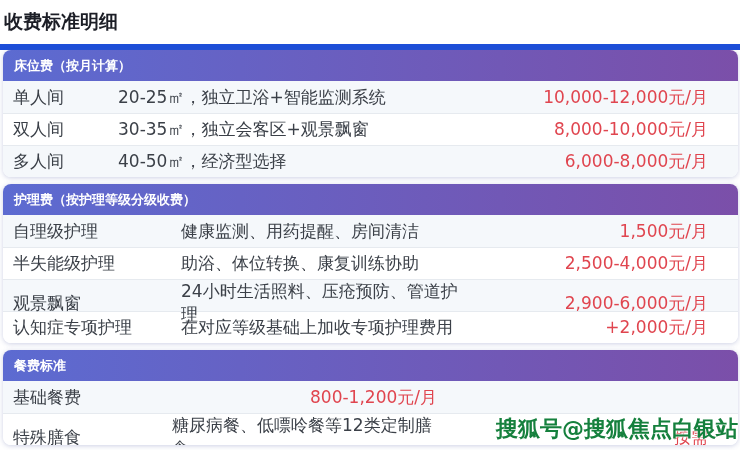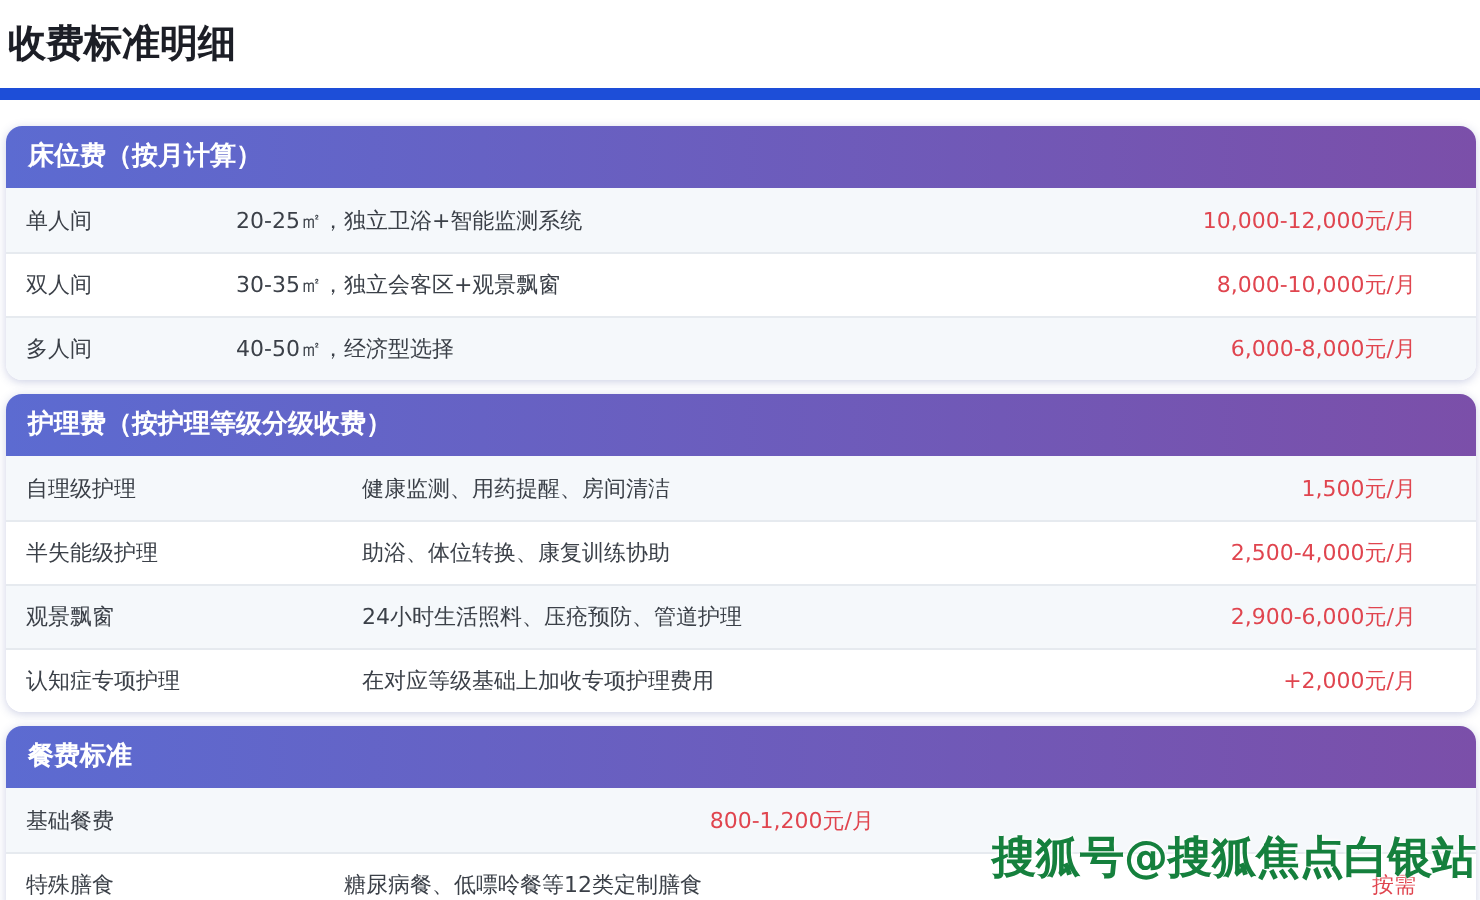--- a/index.html
+++ b/index.html
@@ -17,37 +17,37 @@
     padding: 9px 0 9px 4px;
     border-bottom: 6px solid #1d4ed8;
   }
   .card {
     margin: 0 2px 7px 3px;
     border-radius: 8px;
     overflow: hidden;
     box-shadow: 0 1px 5px rgba(80, 90, 160, 0.28);
     background: #ffffff;
   }
-  .card:first-of-type { margin-top: 13px; }
+  .card:first-of-type { }
   .card-header {
     height: 31px;
     line-height: 31px;
     padding-left: 11px;
     color: #ffffff;
     font-size: 13px;
     font-weight: bold;
     background: linear-gradient(90deg, #5c6bd1 0%, #7b4fa9 100%);
   }
   .row {
     display: grid;
     align-items: center;
     height: 32px;
     padding: 0 30px 0 10px;
     background: #ffffff;
-    font-size: 11px;
+    font-size: 17px;
     color: #3b4048;
   }
   .row + .row { border-top: 1px solid #e6eaef; }
   .row.alt { background: #f5f8fb; }
   .sec0 .row { grid-template-columns: 105px 1fr 240px; }
   .sec1 .row { grid-template-columns: 168px 1fr 240px; }
   .sec2 .row { grid-template-columns: 128px 1fr 240px; gap: 31px; }
   .cell-label { text-align: left; }
   .cell-desc  { text-align: left; }
   .cell-price {

